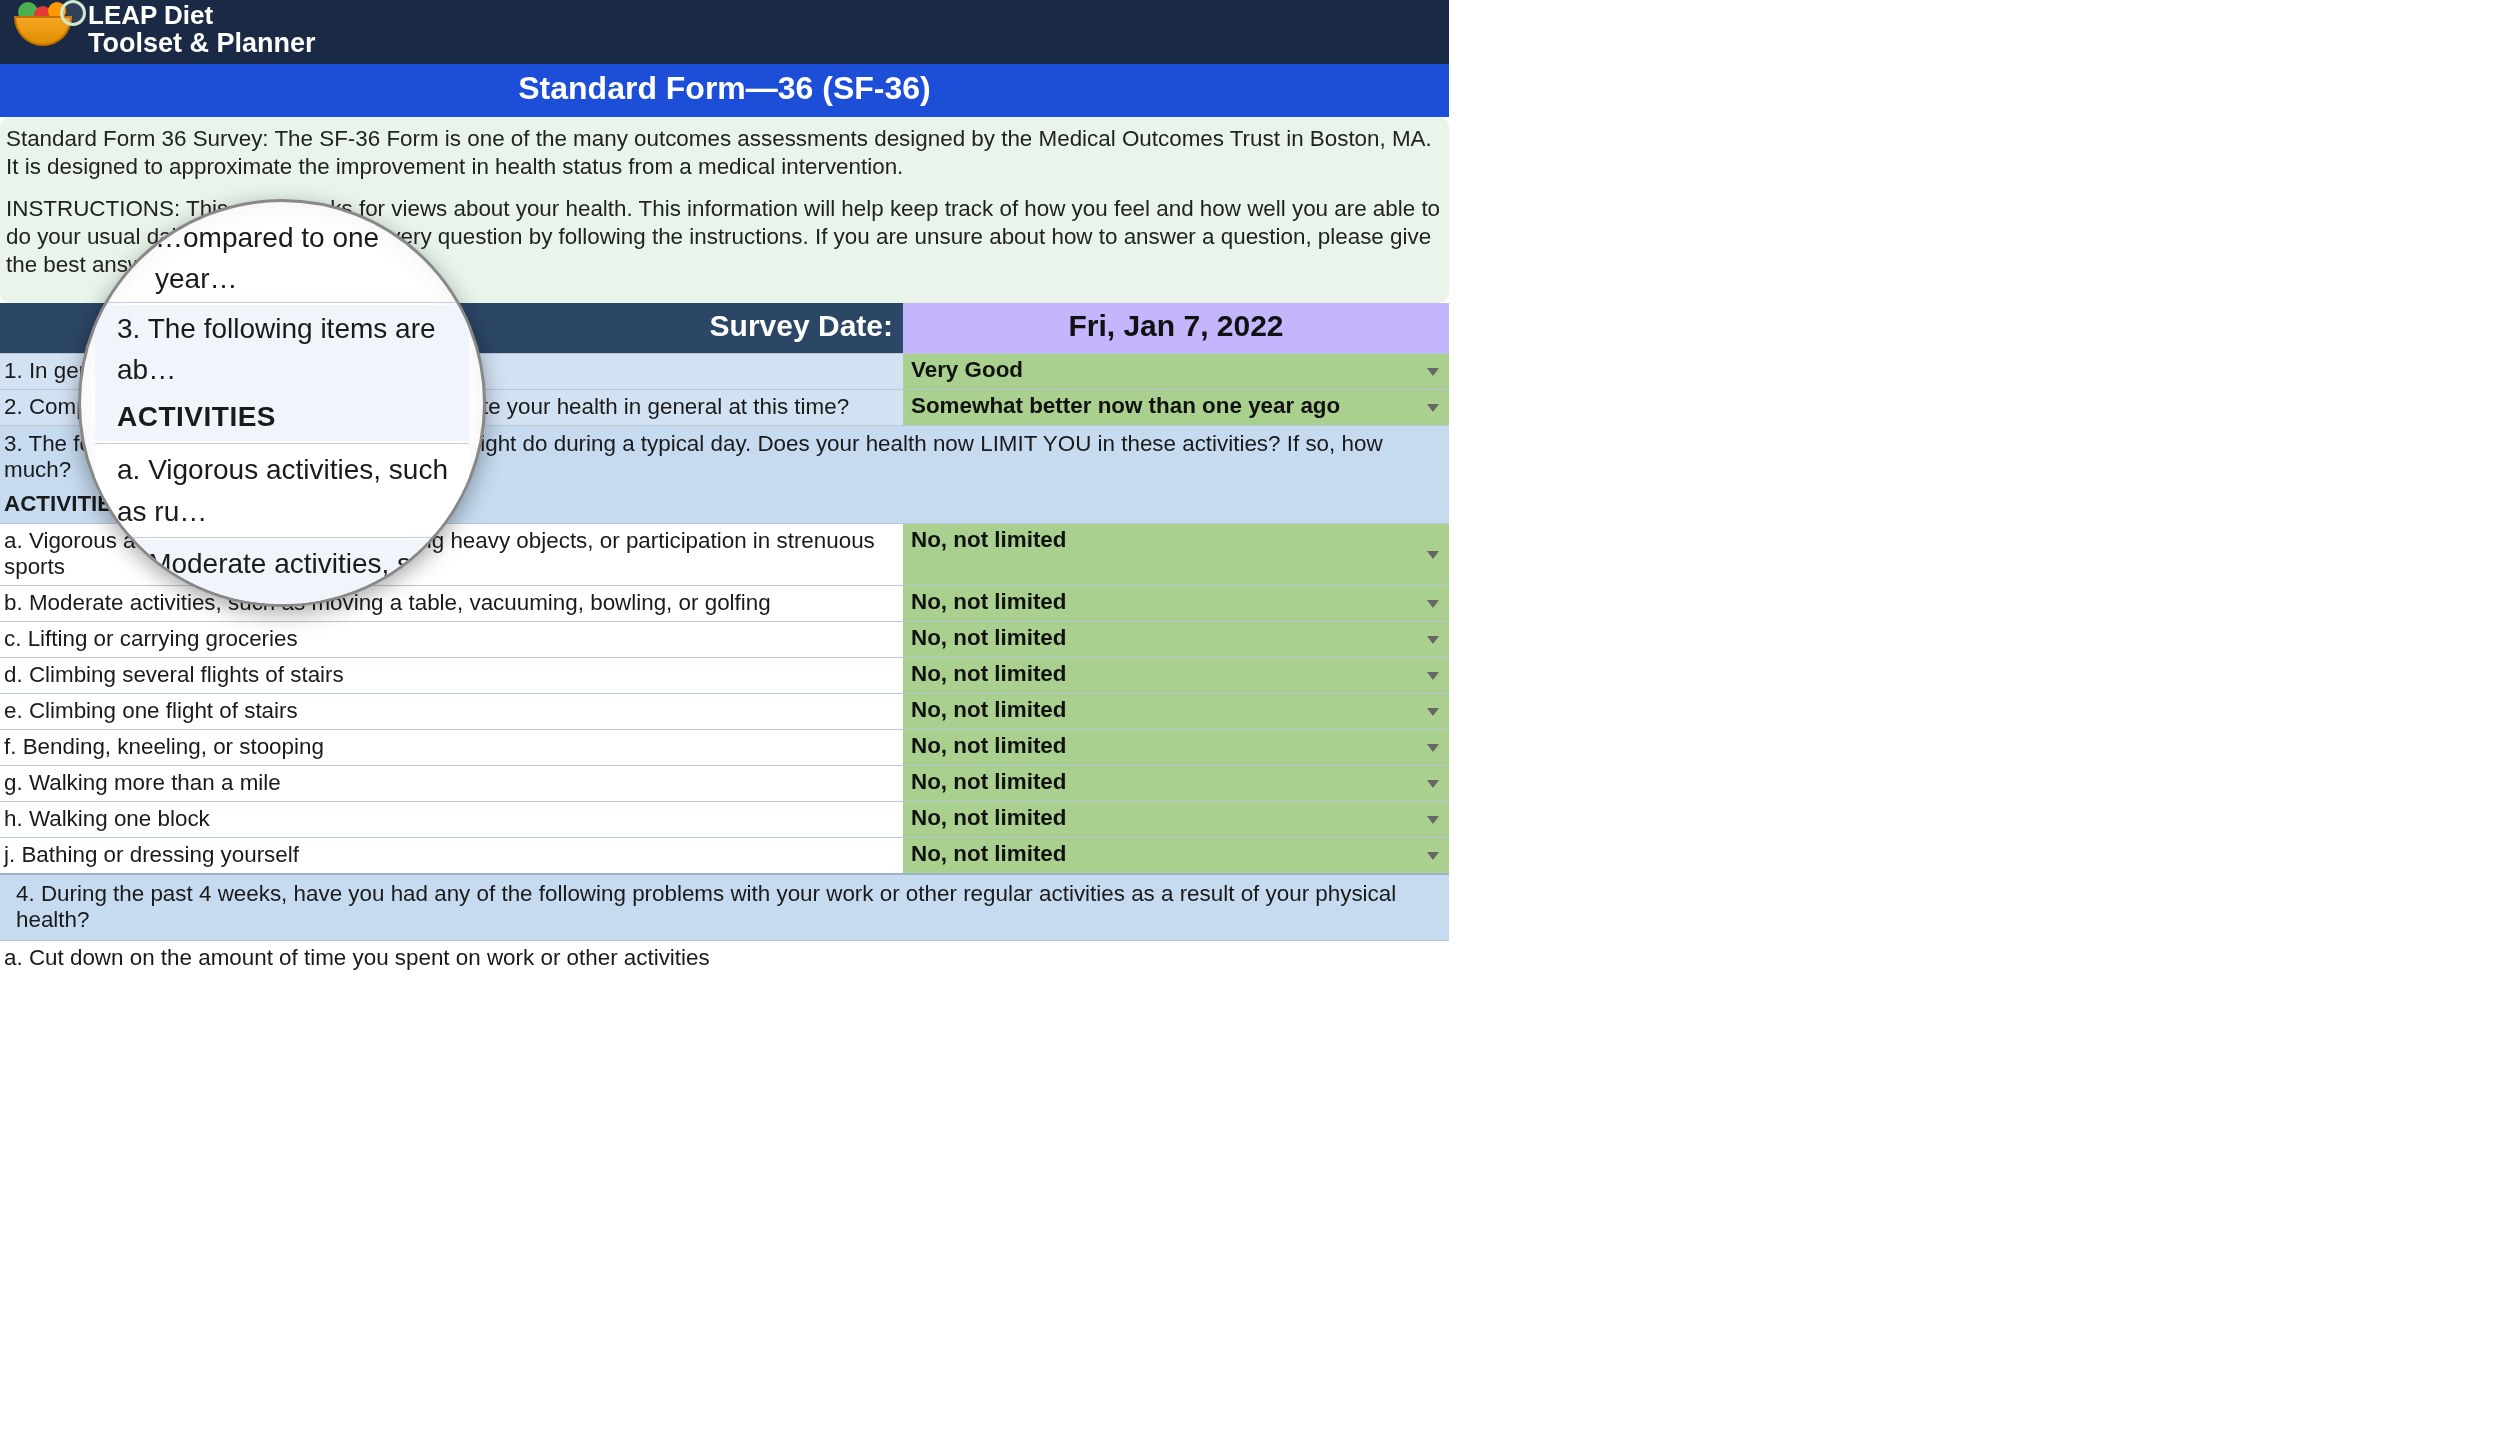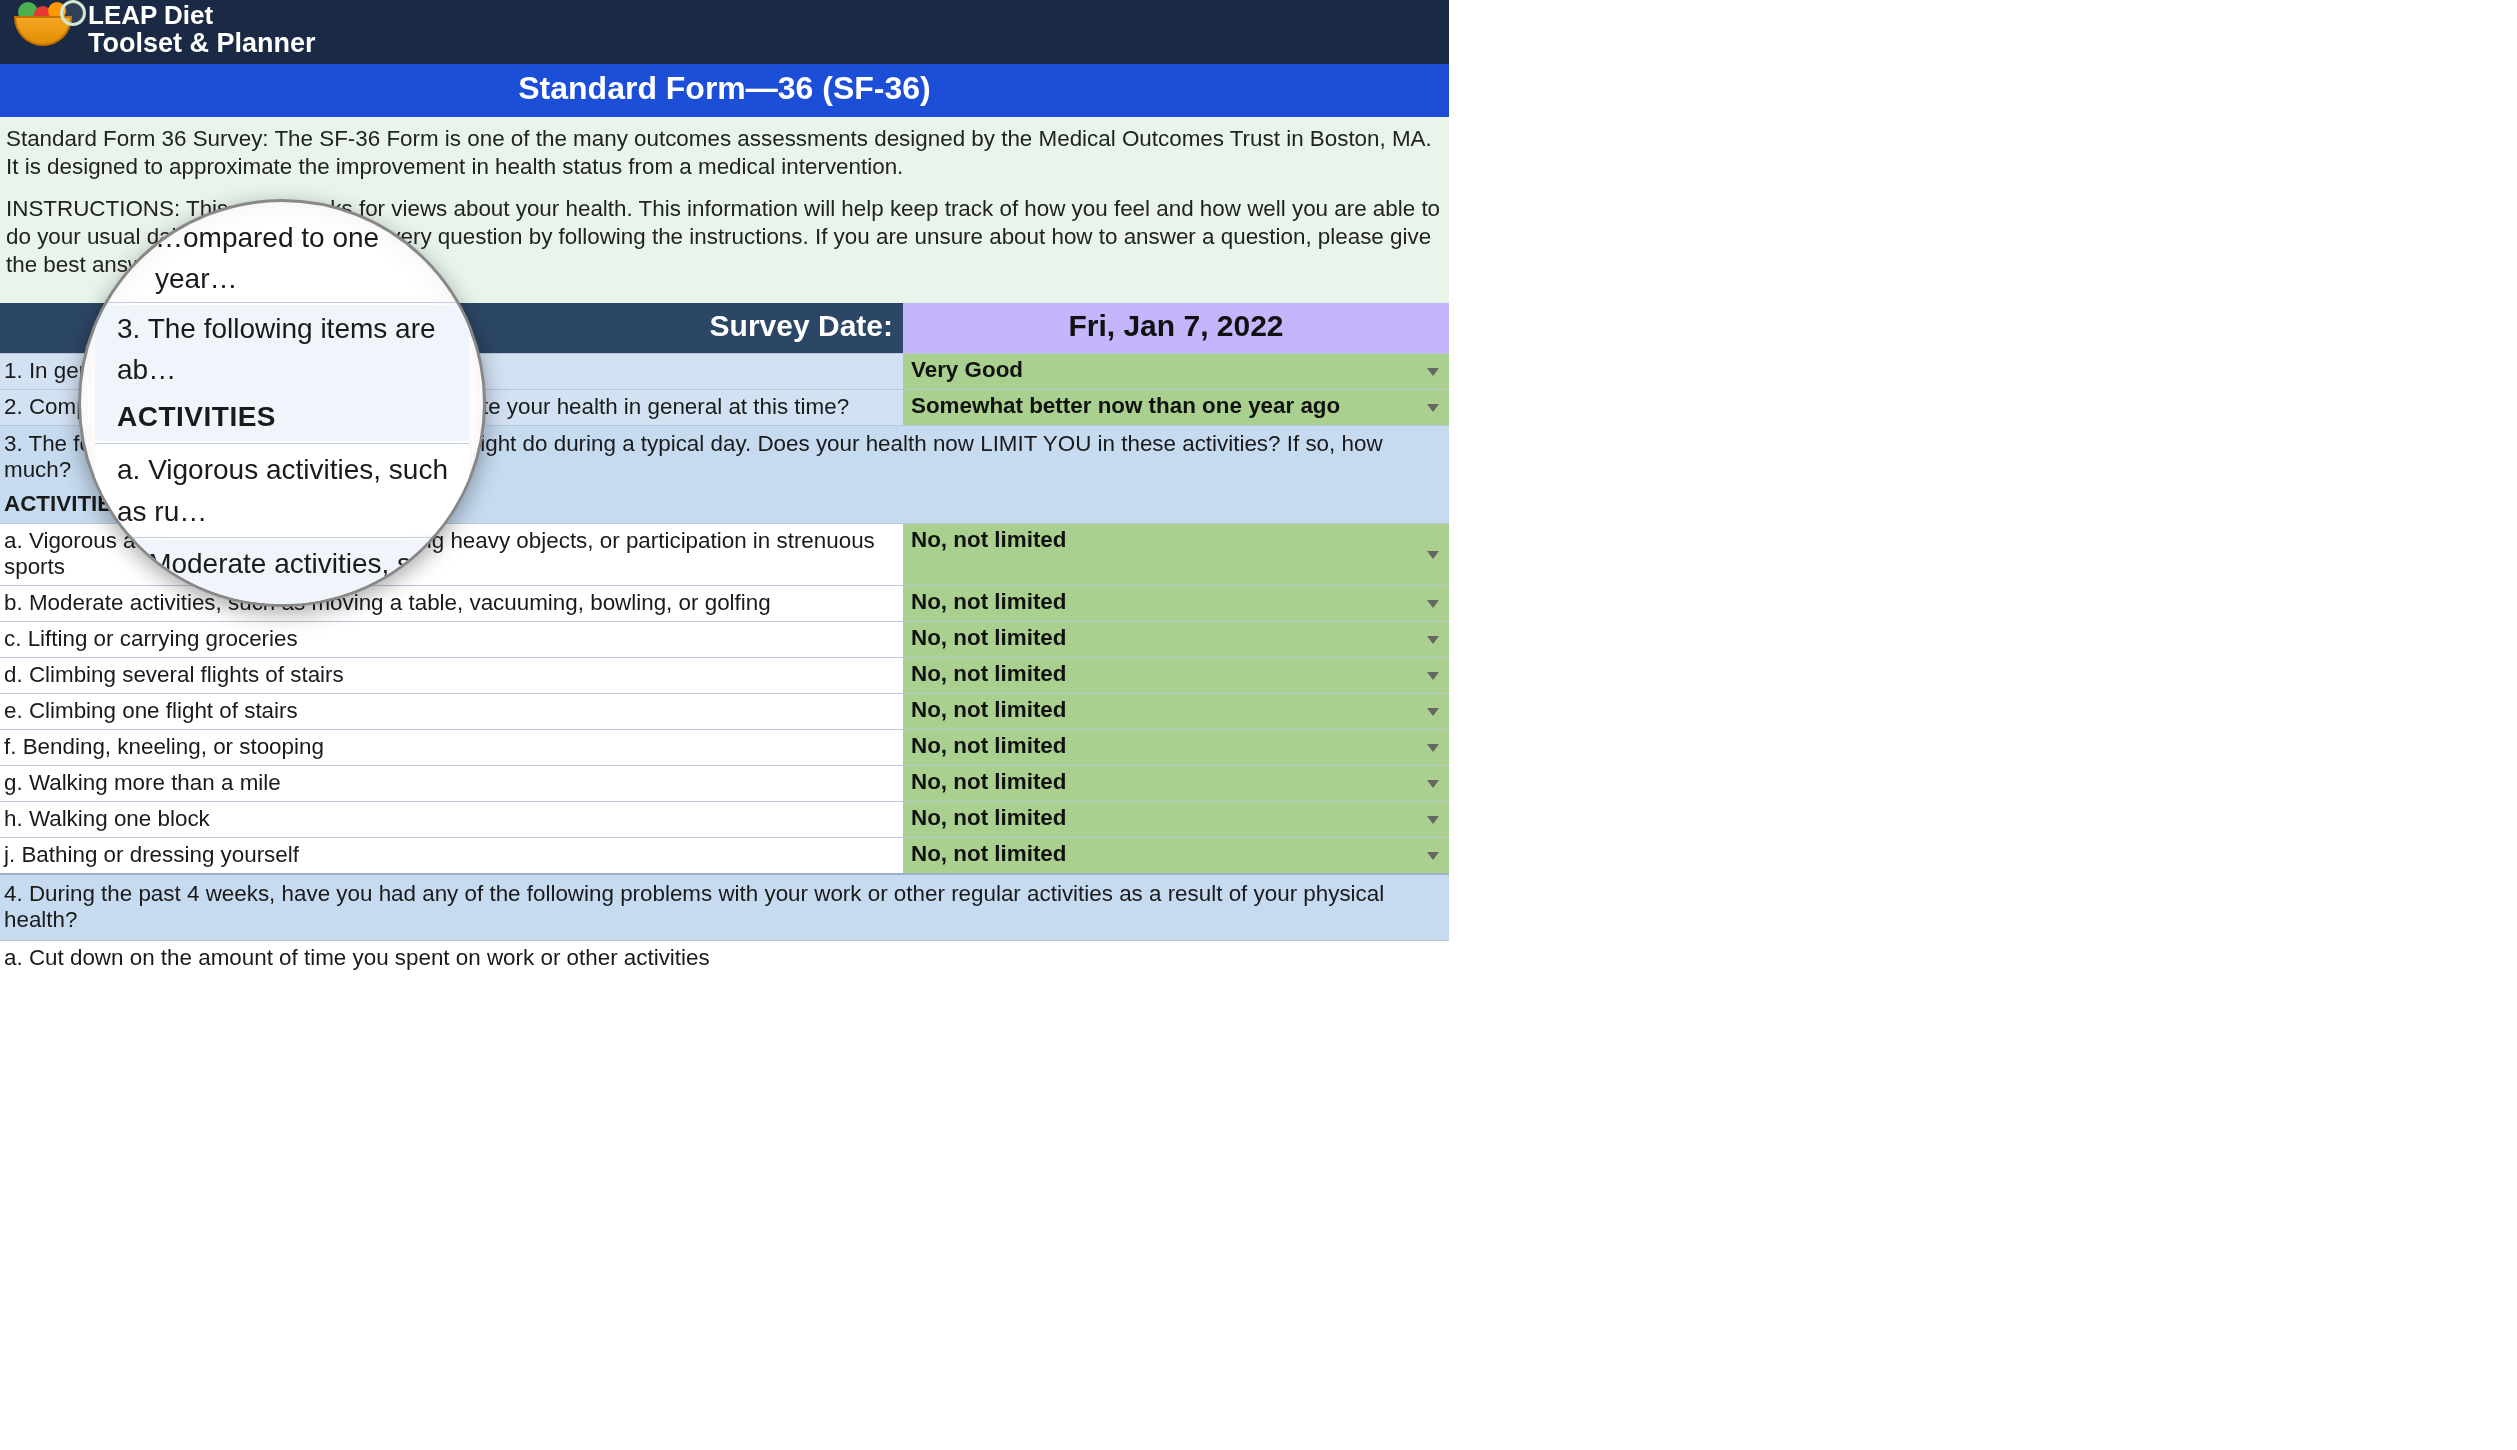--- a/index.html
+++ b/index.html
@@ -27,21 +27,21 @@
   .brand-1 { font-size: 26px; font-weight: 700; }
   .brand-2 { font-size: 27px; font-weight: 700; }
 
   .titlebar {
     background: #1d4ed8; color: #fff; text-align: center; font-size: 32px;
     font-weight: 700; padding: 6px 0 10px 0;
   }
 
   .intro {
     background: #e9f5ea; padding: 8px 6px 10px 6px; font-size: 22.4px;
-    line-height: 1.25; color: #222;
+    line-height: 1.25; color: #222; border-radius: 10px;
   }
   .intro p { margin-bottom: 14px; }
 
   .survey-date-row { display:flex; font-size:30px; font-weight:700; }
   .survey-date-label {
     flex: 0 0 903px; text-align: right; padding: 6px 10px 10px 0;
     background:#2c4665; color:#fff;
   }
   .survey-date-val {
     flex: 1; background:#c4b5fd; color:#111; text-align:center; padding:6px 0 10px 0;
@@ -57,21 +57,21 @@
   .ans.white { background:#fff; font-weight:400; }
   .ans .caret {
     position:absolute; right:10px; top:50%; transform:translateY(-50%);
     width:0; height:0; border-left:6px solid transparent; border-right:6px solid transparent;
     border-top:8px solid #666;
   }
 
   .section-head { font-size:22.4px; background:#c6dbf0; padding:5px 4px 6px 4px; border-top:1px solid #b9c7d6; }
   .section-sub { font-weight:700; font-size:22.4px; background:#c6dbf0; padding:2px 4px 6px 4px; }
 
-  .full-blue-row { font-size:22.4px; background:#c6dbf0; padding:6px 4px 7px 4px; border-top:2px solid #9db2c9; }
+  .full-blue-row { font-size:22.4px; background:#c6dbf0; padding:6px 4px 7px 16px; border-top:2px solid #9db2c9; }
 
   
   .magnifier {
     position:absolute; left:78px; top:199px; width:408px; height:408px;
     border-radius:50%; border:3px solid #888; background:#fff;
     box-shadow:0 6px 22px rgba(0,0,0,.35), inset 0 0 30px rgba(0,0,0,.06);
     overflow:hidden; z-index:50;
   }
   .mag-inner { position:absolute; top:1px; left:14px; right:14px; font-size:28px; line-height:1.48; }
   .mag-inner .m-top { color:#1a1a1a; margin-top:14px; padding-left:60px; }

